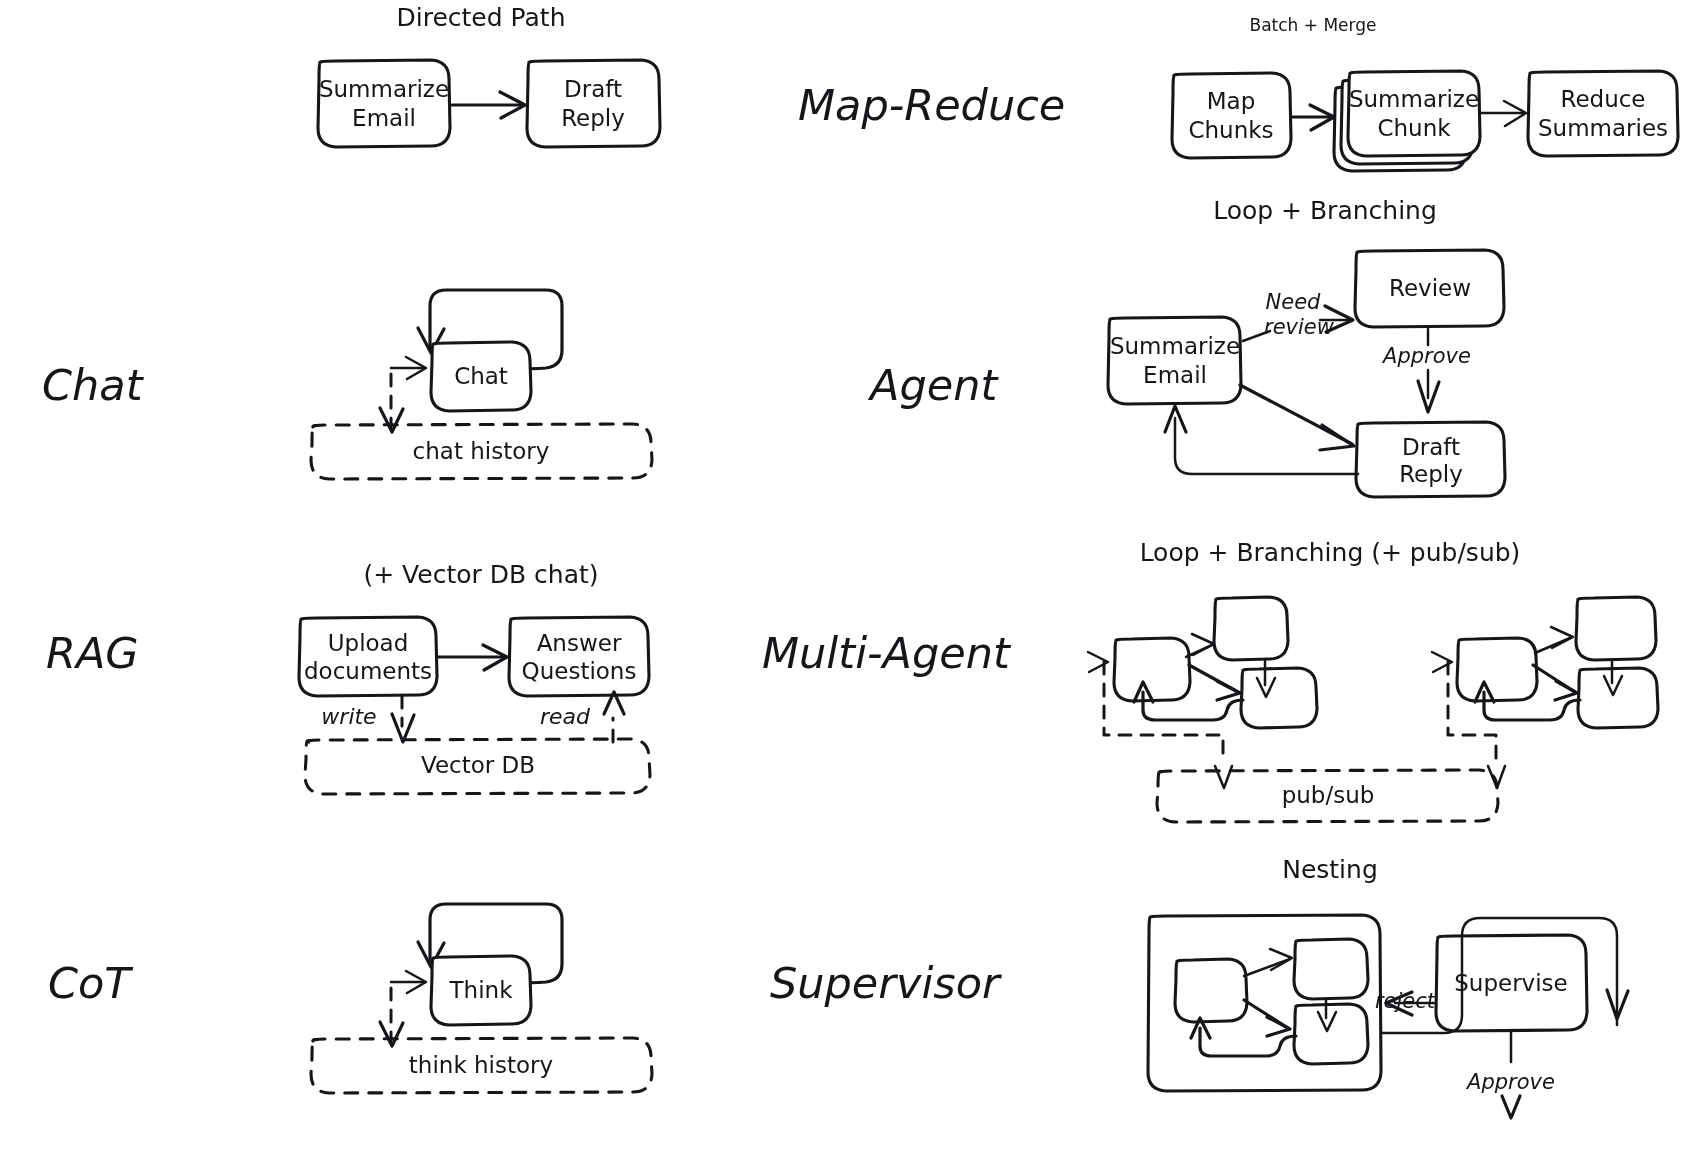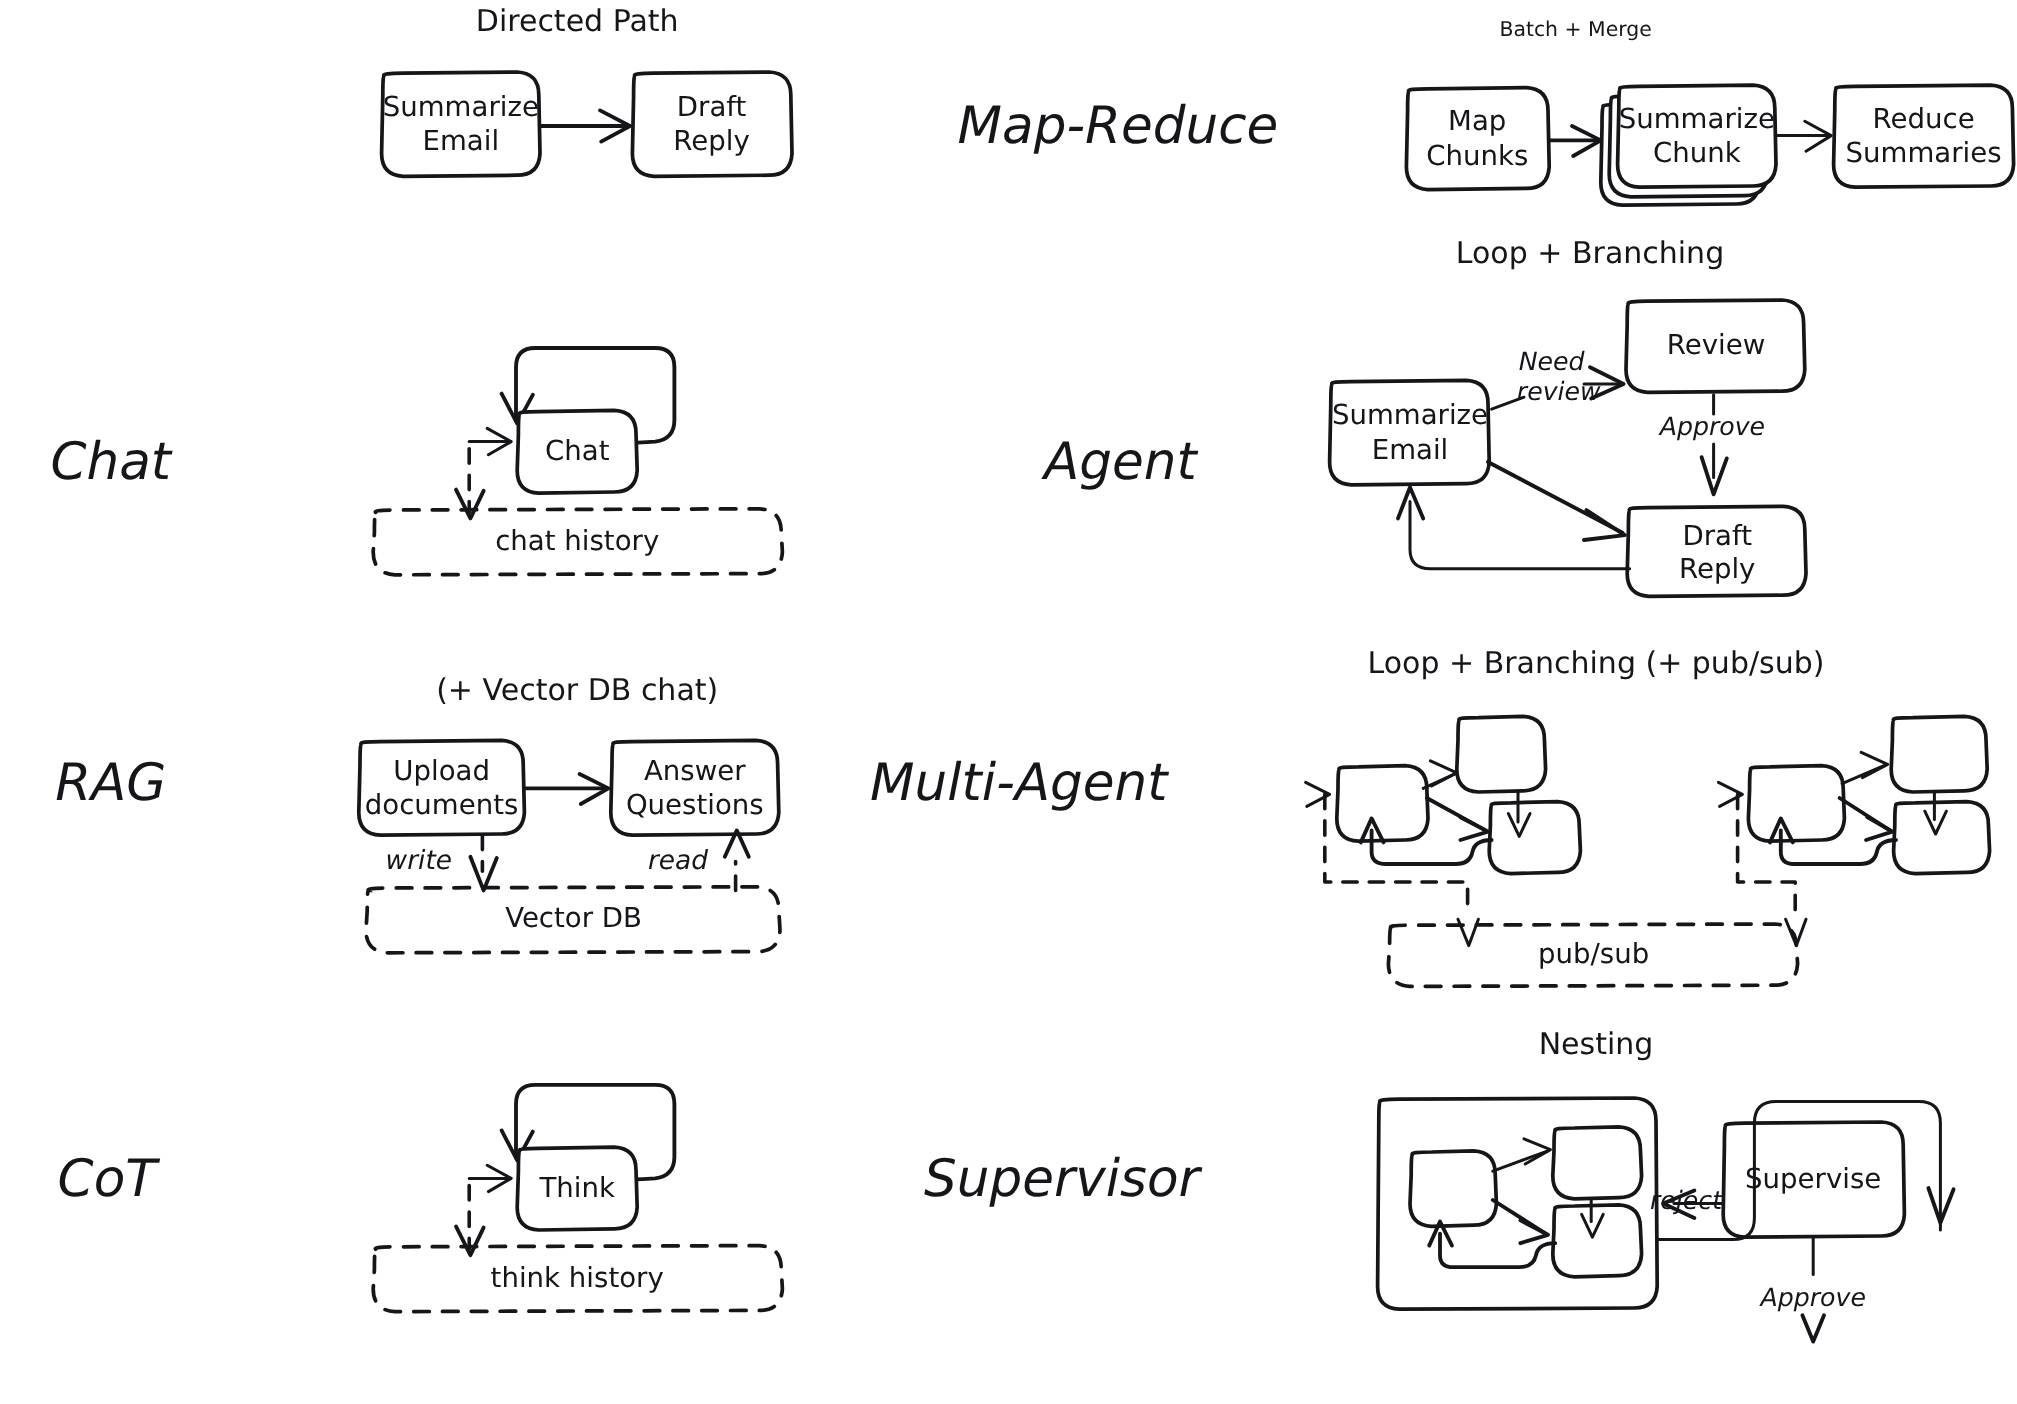--- a/index.html
+++ b/index.html
@@ -36,21 +36,21 @@
 <body>
 
 <div class="canvas">
 
   <div class="rowlabel" style="left:42px;top:360px;font-size:43px;">Chat</div>
   <div class="rowlabel" style="left:46px;top:628px;font-size:43px;">RAG</div>
   <div class="rowlabel" style="left:48px;top:958px;font-size:43px;">CoT</div>
 
   <div class="rowlabel" style="left:765px;top:80px;font-size:43px;margin-left:33px;">Map-Reduce</div>
   <div class="rowlabel" style="left:822px;top:360px;font-size:43px;margin-left:48px;">Agent</div>
-  <div class="rowlabel" style="left:725px;top:628px;font-size:43px;">Multi-Agent</div>
+  <div class="rowlabel" style="left:762px;top:628px;font-size:43px;">Multi-Agent</div>
   <div class="rowlabel" style="left:770px;top:958px;font-size:43px;">Supervisor</div>
 
   <div class="caption" style="left:481px;top:3px;font-size:25px;">Directed Path</div>
   <div class="caption" style="left:1313px;top:15px;font-size:17px;">Batch + Merge</div>
   <div class="caption" style="left:1325px;top:196px;font-size:25px;">Loop + Branching</div>
   <div class="caption" style="left:481px;top:560px;font-size:25px;">(+ Vector DB chat)</div>
   <div class="caption" style="left:1330px;top:538px;font-size:25px;">Loop + Branching (+ pub/sub)</div>
   <div class="caption" style="left:1330px;top:855px;font-size:25px;">Nesting</div>
 
   <svg viewBox="0 0 1681 1170">

